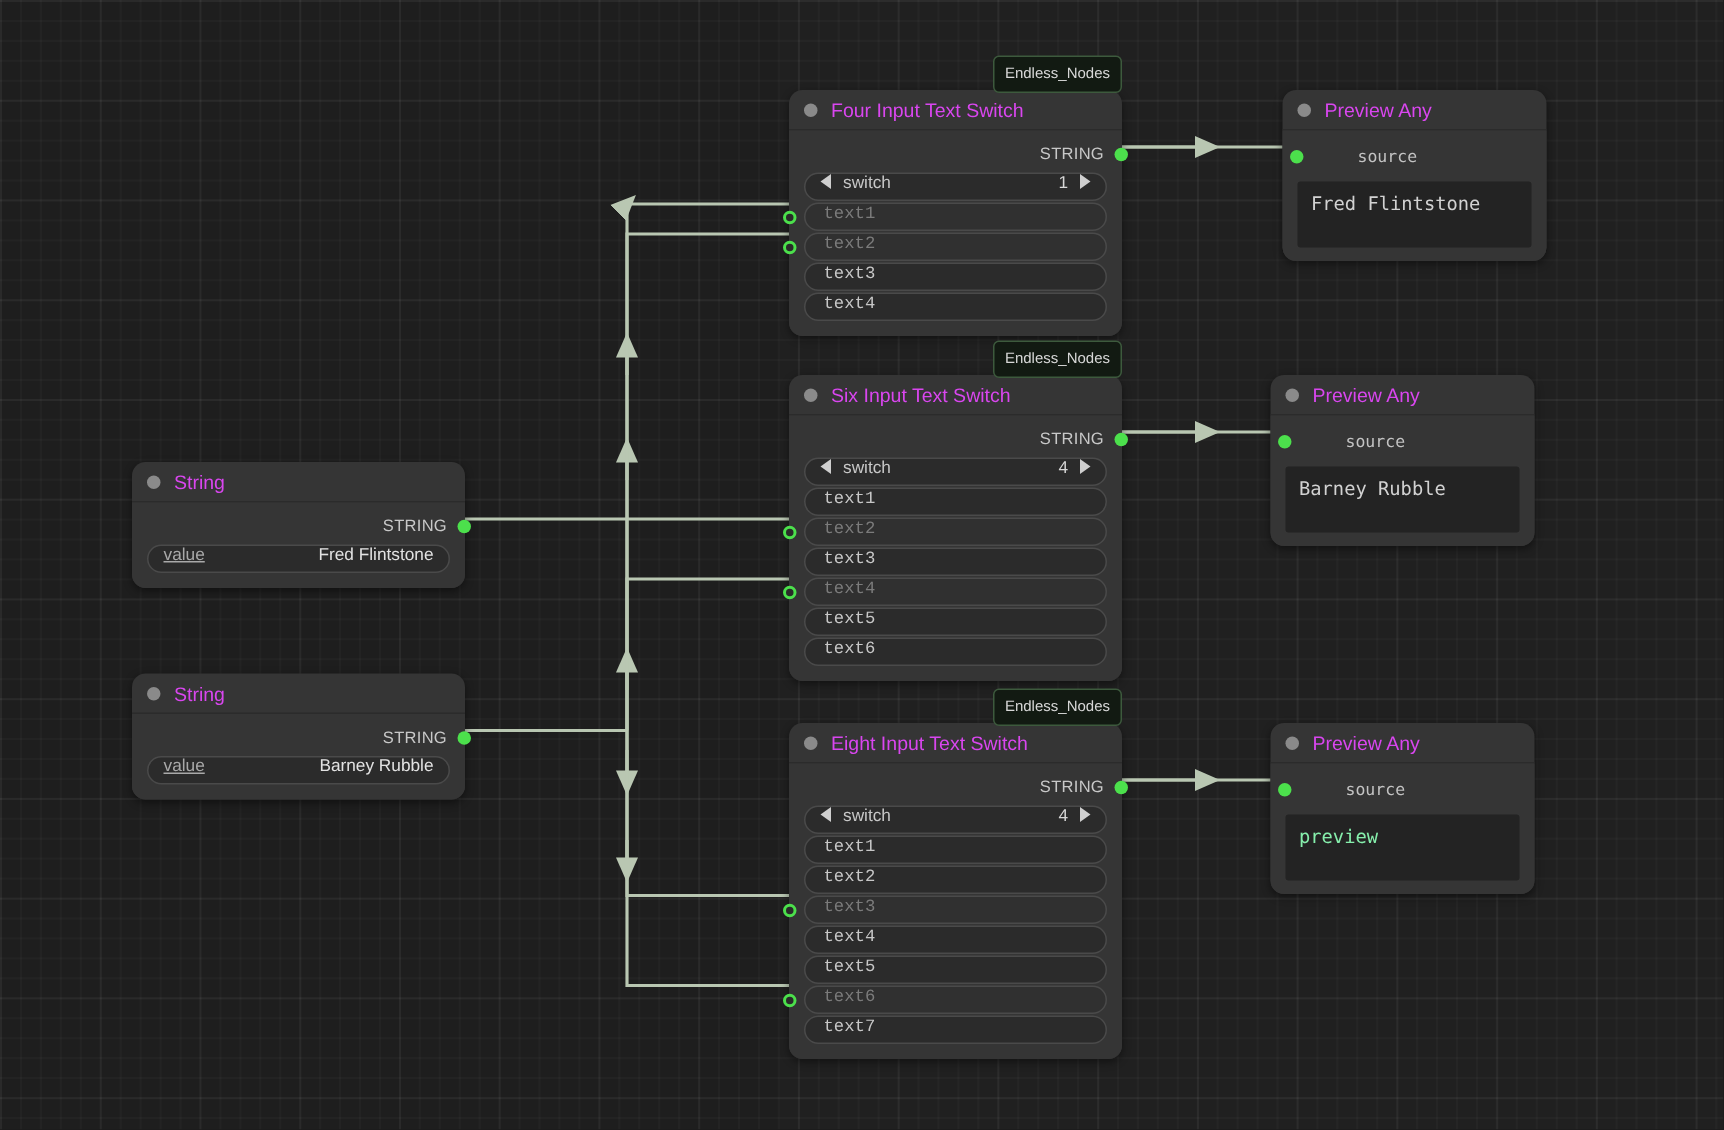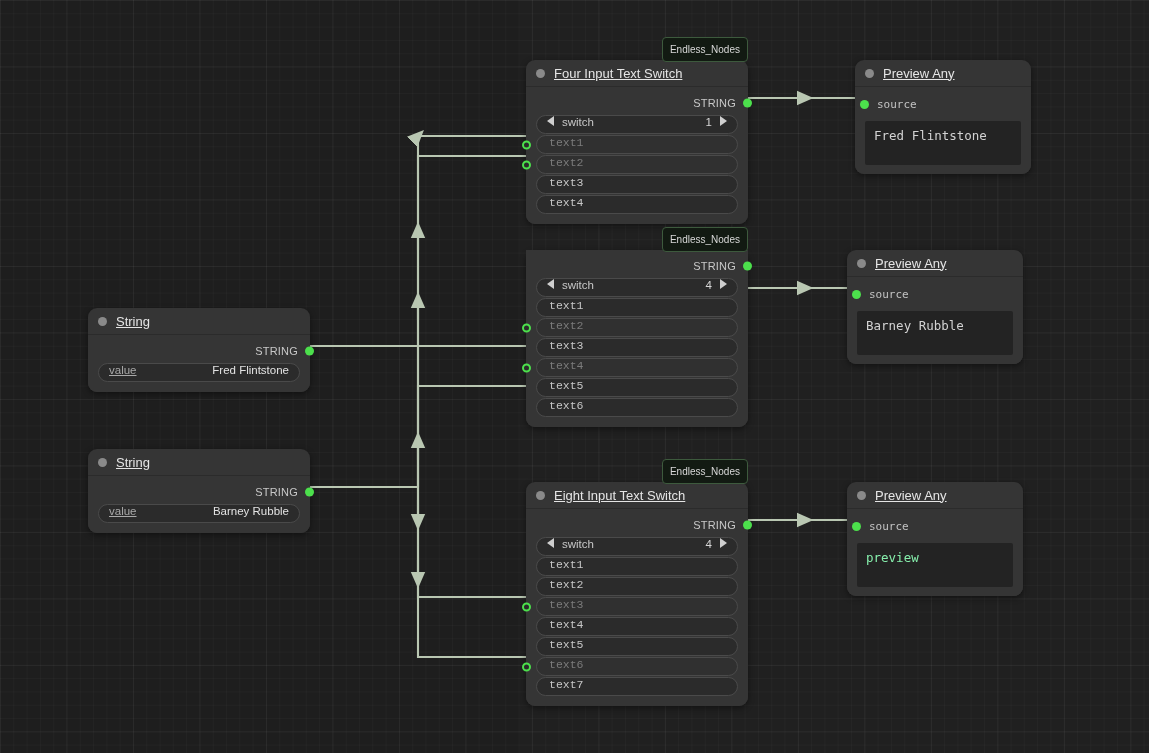--- a/index.html
+++ b/index.html
@@ -33,24 +33,23 @@
     position: absolute;
     background: #353535;
     border-radius: 9px;
     box-shadow: 0 2px 6px rgba(0,0,0,0.45);
     overflow: visible;
   }
   .node-title {
     height: 27px;
     display: flex; align-items: center;
     padding: 0 10px;
-    color: #e5e5e5;
+    color: #d946ef;
     font-size: 13px;
     border-bottom: 1px solid #2b2b2b;
-    text-decoration: underline;
   }
   .title-dot {
     width: 9px; height: 9px; border-radius: 50%;
     background: #8a8a8a; margin-right: 9px; flex: 0 0 auto;
   }
   .node-body {
     background: #353535;
     border-radius: 0 0 9px 9px;
     padding: 6px 10px 9px 10px;
   }
@@ -125,20 +124,21 @@
 
   
   .prev-source-row {
     position: relative;
     display: flex; align-items: center;
     height: 19px;
     color: #c3c3c3;
     font-size: 11px;
     font-family: "DejaVu Sans Mono", monospace;
     margin: 2px 0 7px 0;
+    gap: 28px;
   }
   .prev-source-dot {
     width: 9px; height: 9px; border-radius: 50%;
     background: #4ce04c; margin-right: 8px; flex: 0 0 auto;
     margin-left: -5px;
   }
   .prev-text {
     background: #232323;
     border-radius: 2px;
     min-height: 44px;
@@ -260,20 +260,24 @@
         <span class="wlabel">text3</span>
       </div>
       <div class="widget slot">
         <span class="wlabel">text4</span>
       </div>
     </div>
   </div>
 
   <div class="node" style="left:526px; top:250px; width:222px;">
     <div class="badge">Endless_Nodes</div>
+    <div class="node-title">
+      <span class="title-dot"></span>
+      <span>Six Input Text Switch</span>
+    </div>
     <div class="node-body">
       <div class="out-row">
         <span class="out-label">STRING</span>
         <span class="socket-out"></span>
       </div>
       <div class="widget">
         <span class="arrow-left"></span>
         <span class="wlabel">switch</span>
         <span class="wvalue">4</span>
         <span class="arrow-right"></span>

